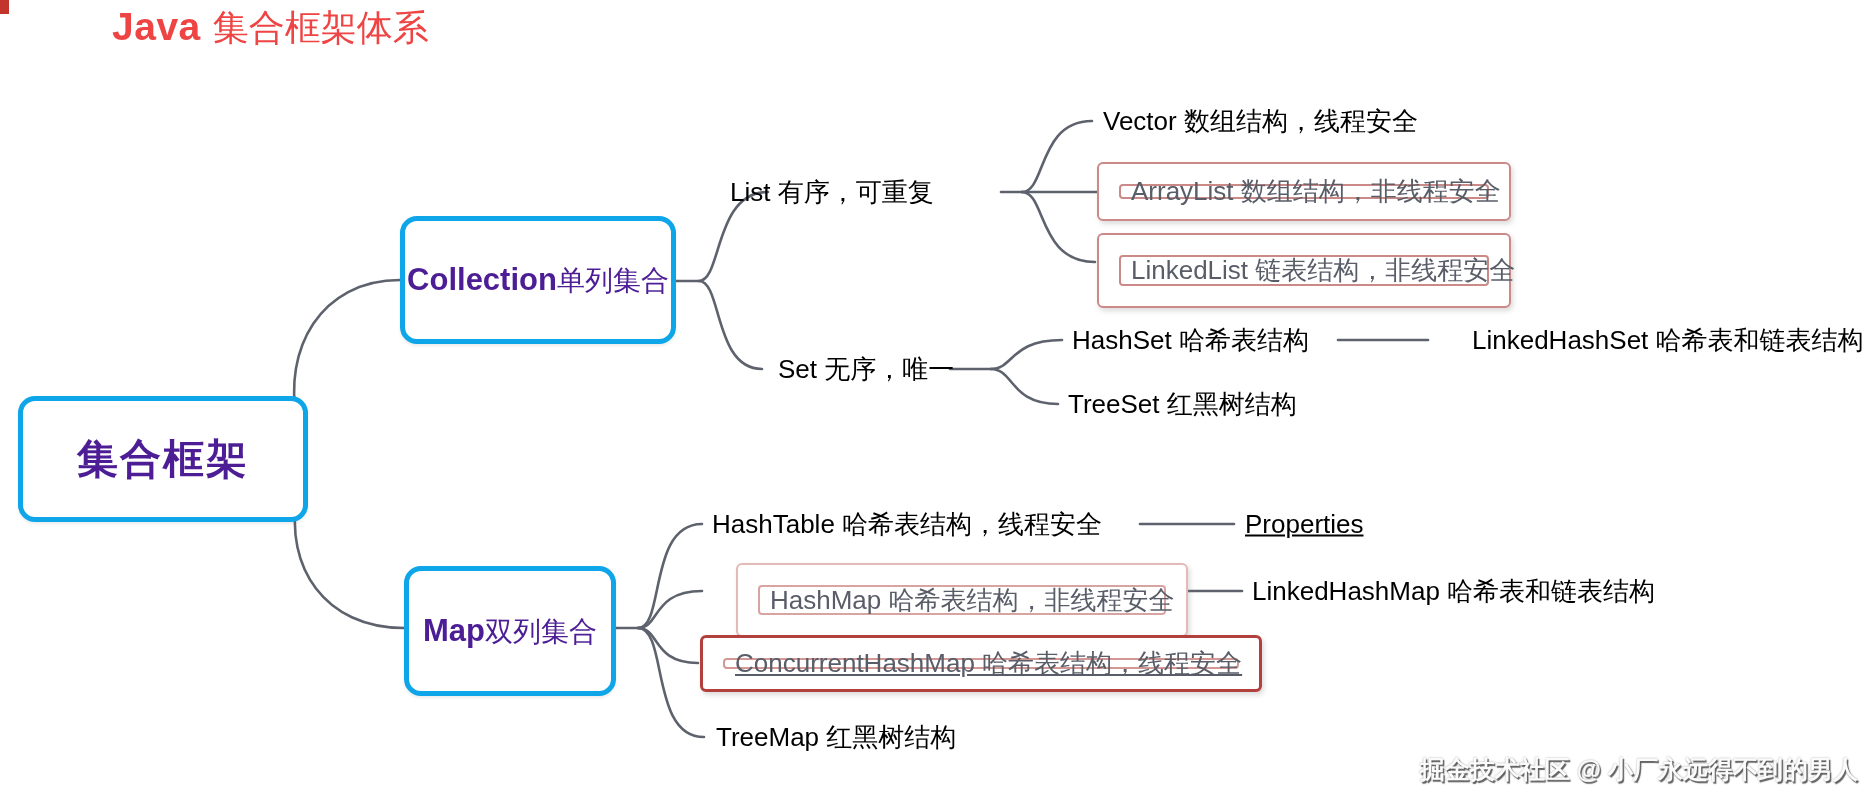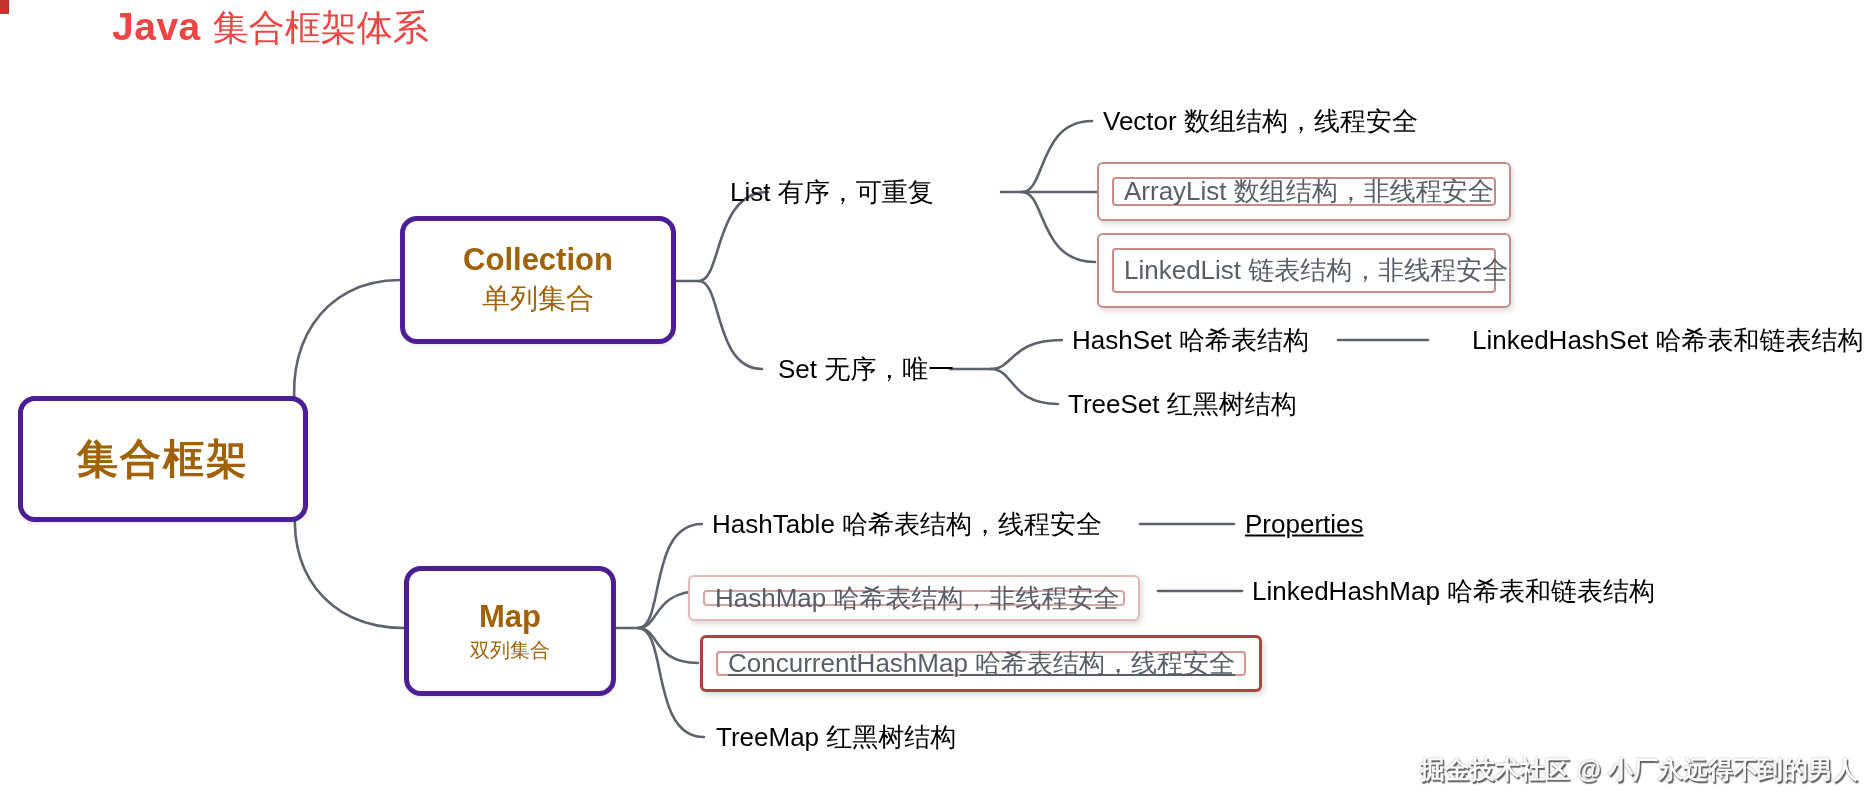--- a/index.html
+++ b/index.html
@@ -10,46 +10,46 @@
   svg.links{position:absolute;left:0;top:0;}
   svg.links path{stroke:#5d626d;stroke-width:2.6;fill:none;stroke-linecap:round;}
 
   .corner-mark{position:absolute;left:0;top:0;width:9px;height:14px;background:#c2342c;}
 
   .page-title{position:absolute;left:112px;top:4px;display:flex;align-items:baseline;gap:12px;color:#ef4444;}
   .page-title .en{font-size:39px;font-weight:700;letter-spacing:0.5px;}
   .page-title .zh{font-size:36px;font-family:"DejaVu Serif","Liberation Serif",serif;font-weight:400;}
 
   .main-box{
-    position:absolute;border:5px solid #4c1d95;border-radius:17px;background:#fff;
-    display:flex;flex-direction:column;align-items:center;justify-content:center;
-    color:#a16207;box-shadow:0 2px 3px rgba(0,0,0,0.08);
+    position:absolute;border:5px solid #0ea5e9;border-radius:17px;background:#fff;
+    display:flex;flex-direction:row;align-items:center;justify-content:center;
+    color:#4c1d95;box-shadow:0 2px 3px rgba(0,0,0,0.08);
   }
   .main-box .t1{font-weight:700;}
   .main-box .t2{font-weight:500;}
 
   .root-box{left:18px;top:396px;width:280px;height:116px;}
   .root-box .t1{font-size:41px;letter-spacing:2px;}
 
   .collection-box{left:400px;top:216px;width:266px;height:118px;}
   .collection-box .t1{font-size:31px;}
   .collection-box .t2{font-size:28px;margin-top:2px;}
 
   .map-box{left:404px;top:566px;width:202px;height:120px;}
   .map-box .t1{font-size:31px;}
-  .map-box .t2{font-size:20px;margin-top:2px;}
+  .map-box .t2{font-size:28px;margin-top:2px;}
 
   .row-label{
     position:absolute;transform:translateY(-50%);white-space:nowrap;
     font-size:26px;font-weight:500;color:#000000;
   }
 
   .red-box{
     position:absolute;border:2px solid #cb8a87;border-radius:6px;background:#fff;
-    padding:13px;box-sizing:border-box;box-shadow:2px 3px 5px rgba(130,130,130,0.28);
+    padding:20px;box-sizing:border-box;box-shadow:2px 3px 5px rgba(130,130,130,0.28);
   }
   .red-box .inner{
     border:2px solid #cb8a87;border-radius:4px;height:100%;box-sizing:border-box;
     display:flex;align-items:center;padding:0 10px;white-space:nowrap;
     font-size:26px;font-weight:500;color:#585d68;
   }
   .red-light{border-color:#e3bab7;}
   .red-light .inner{border-color:#d8a4a1;}
   .red-strong{border-width:3px;border-color:#b2403c;}
   .red-strong .inner{border-width:2px;border-color:#d59794;text-decoration:underline;}
@@ -121,21 +121,21 @@
   </div>
 
   <div class="row-label" style="left:778px;top:369px;">Set 无序，唯一</div>
   <div class="row-label" style="left:1072px;top:340px;">HashSet 哈希表结构</div>
   <div class="row-label" style="left:1440px;top:340px;margin-left:32px;">LinkedHashSet 哈希表和链表结构</div>
   <div class="row-label" style="left:1068px;top:404px;">TreeSet 红黑树结构</div>
 
   <div class="row-label" style="left:712px;top:524px;">HashTable 哈希表结构，线程安全</div>
   <div class="row-label" style="left:1245px;top:524px;text-decoration:underline;">Properties</div>
 
-  <div class="red-box red-light" style="left:688px;top:563px;width:452px;height:46px;margin-top:12px;">
+  <div class="red-box red-light" style="left:736px;top:563px;width:452px;height:74px;">
     <div class="inner">HashMap 哈希表结构，非线程安全</div>
   </div>
 
   <div class="row-label" style="left:1252px;top:591px;">LinkedHashMap 哈希表和链表结构</div>
 
   <div class="red-box red-strong" style="left:700px;top:635px;width:562px;height:57px;">
     <div class="inner">ConcurrentHashMap 哈希表结构，线程安全</div>
   </div>
 
   <div class="row-label" style="left:716px;top:737px;">TreeMap  红黑树结构</div>

